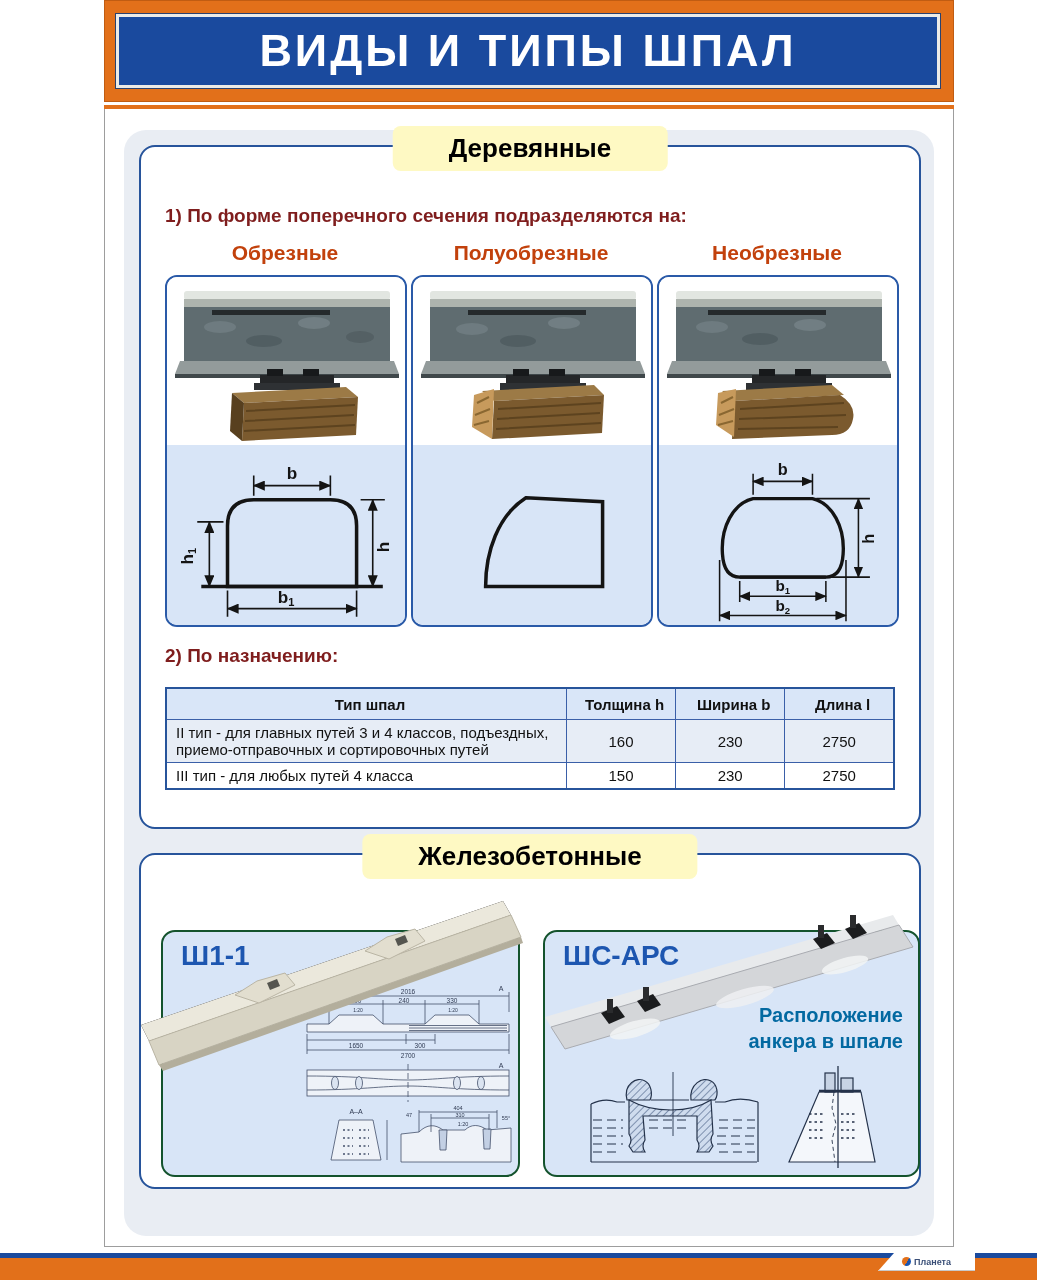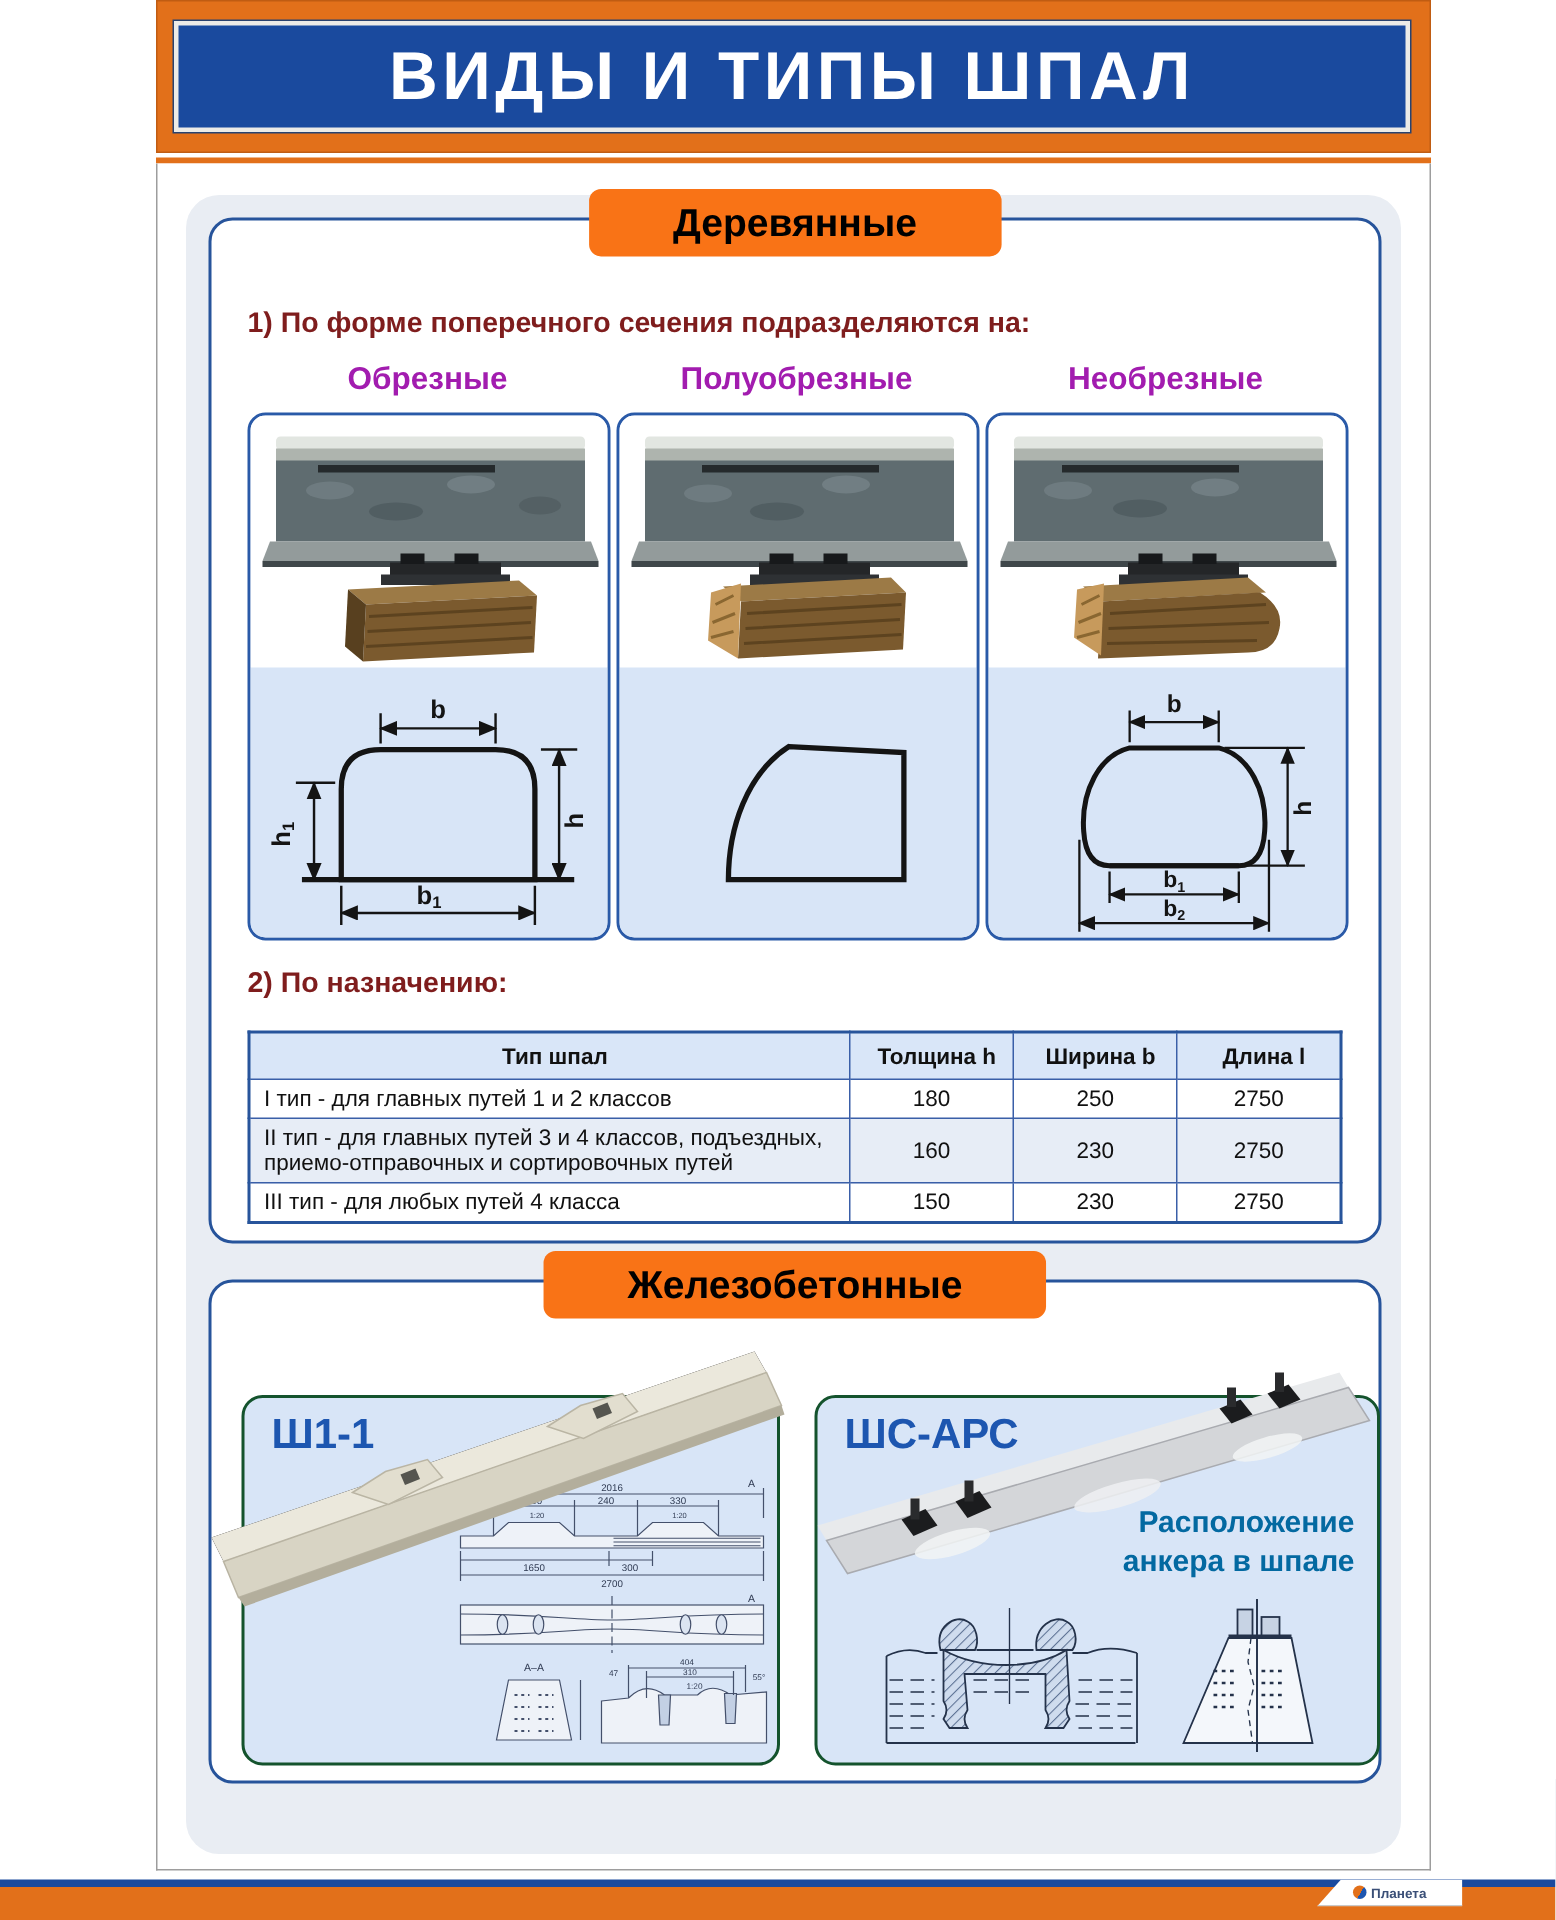--- a/index.html
+++ b/index.html
@@ -14,26 +14,26 @@
              border:3px solid #ecebe7;outline:1px solid #29426f;display:flex;align-items:center;justify-content:center;}
   .title-text{color:#ffffff;font-size:45px;font-weight:bold;letter-spacing:3px;white-space:nowrap;}
   .header-rule{position:absolute;left:0;top:105px;width:850px;height:4px;background:#e2701a;}
   
   .content{position:absolute;left:0;top:109px;width:848px;height:1137px;background:#ffffff;
            border-left:1px solid #9d9d9d;border-right:1px solid #9d9d9d;border-bottom:1px solid #9d9d9d;}
   .gray-panel{position:absolute;left:19px;top:21px;width:810px;height:1106px;background:#e9edf3;border-radius:22px;}
   .section{position:absolute;background:#ffffff;border:2px solid #27549b;border-radius:16px;}
   .section-wood{left:34px;top:36px;width:778px;height:680px;}
   .section-concrete{left:34px;top:744px;width:778px;height:332px;}
-  .section-label{position:absolute;top:-21px;left:50%;transform:translateX(-50%);background:#f97316;border-radius:8px;
+  .section-label{position:absolute;top:-21px;left:50%;transform:translateX(-50%);background:#fef9c3;border-radius:8px;
                  padding:7px 56px;font-size:26px;font-weight:bold;color:#000;white-space:nowrap;}
   .heading{position:absolute;left:24px;font-size:19px;font-weight:bold;color:#7f1d1d;}
   .h-form{top:58px;}
   .h-purpose{top:498px;}
-  .type-label{position:absolute;top:94px;width:240px;text-align:center;font-size:21px;font-weight:bold;color:#a21caf;}
+  .type-label{position:absolute;top:94px;width:240px;text-align:center;font-size:21px;font-weight:bold;color:#c2410c;}
   .tl-0{left:24px}.tl-1{left:270px}.tl-2{left:516px}
   .card{position:absolute;top:128px;width:238px;height:348px;border:2px solid #2a5aa8;border-radius:12px;
         overflow:hidden;background:#ffffff;}
   .cd-0{left:24px}.cd-1{left:270px}.cd-2{left:516px}
   .card .photo{height:168px;background:#ffffff;}
   .card .xsec{height:180px;background:#d8e5f7;}
   .card svg{display:block;width:100%;height:100%;}
   
   table.sleepers{position:absolute;left:24px;top:540px;width:730px;border-collapse:collapse;font-size:15px;
                  border:2px solid #27549b;background:#fff;}
@@ -238,26 +238,20 @@
           </colgroup>
         <thead>
           <tr>
             <th>Тип шпал</th>
             <th>Толщина h</th>
             <th>Ширина b</th>
             <th>Длина l</th>
           </tr>
         </thead>
         <tbody>
-          <tr>
-            <td class="tname">I тип - для главных путей 1 и 2 классов</td>
-            <td>180</td>
-            <td>250</td>
-            <td>2750</td>
-          </tr>
           <tr class="alt">
             <td class="tname">II тип - для главных путей 3 и 4 классов, подъездных, приемо-отправочных и сортировочных путей</td>
             <td>160</td>
             <td>230</td>
             <td>2750</td>
           </tr>
           <tr>
             <td class="tname">III тип - для любых путей 4 класса</td>
             <td>150</td>
             <td>230</td>

